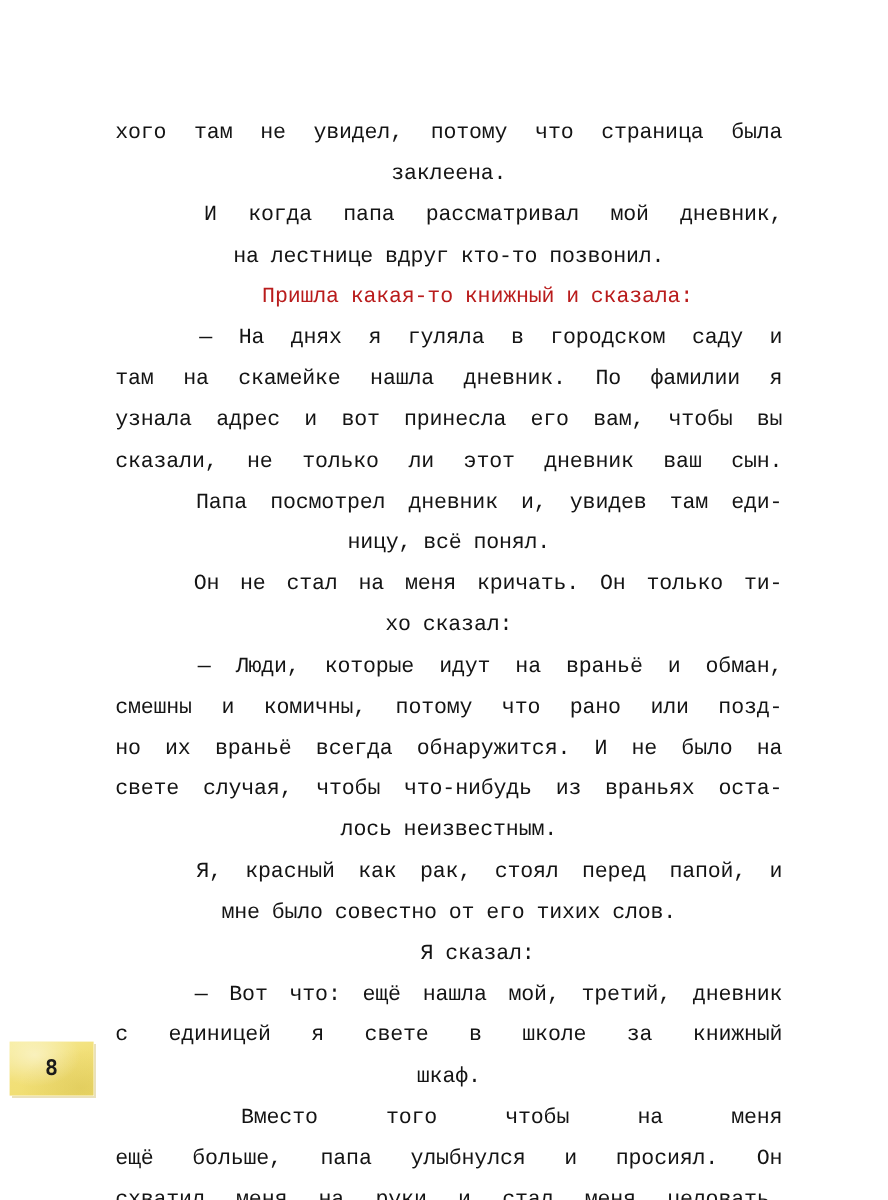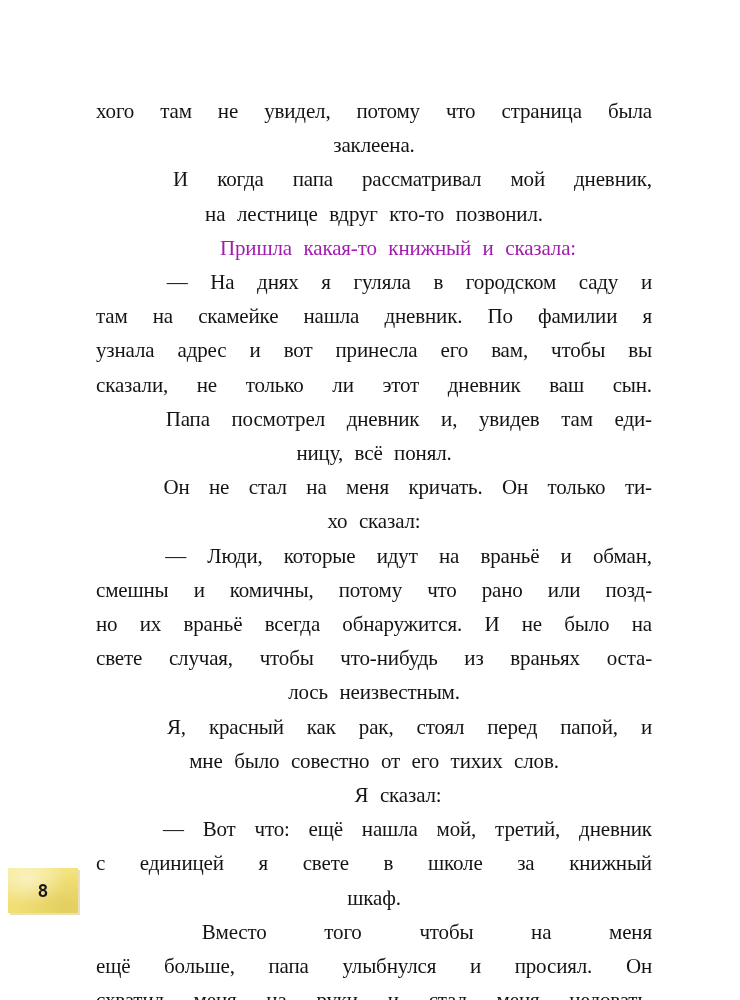--- a/index.html
+++ b/index.html
@@ -28,22 +28,22 @@
   #text-column {
     position: absolute;
     left: 96px;
     top: 94px;
     width: 556px;
   }
 
   .para {
     margin: 0;
     color: #141414;
-    font-family: Liberation Serif, serif;
-    font-size: 21px;
+    font-family: Liberation Mono, monospace;
+    font-size: 18px;
     line-height: 34.2px;
     letter-spacing: -0.15px;
     white-space: normal;
   }
 
   
   .line {
     display: flex;
     width: 100%;
     white-space: pre;
@@ -116,21 +116,21 @@
 
   <div id="text-column">
       <p class="para" style="color: rgb(20, 20, 20);">
         <span class="line justify"><span class="w">хого</span><span class="w">там</span><span class="w">не</span><span class="w">увидел,</span><span class="w">потому</span><span class="w">что</span><span class="w">страница</span><span class="w">была</span></span>
         <span class="line flush"><span class="w">заклеена.</span></span>
       </p>
       <p class="para" style="color: rgb(20, 20, 20);">
         <span class="line justify"><span class="indent"></span><span class="w">И</span><span class="w">когда</span><span class="w">папа</span><span class="w">рассматривал</span><span class="w">мой</span><span class="w">дневник,</span></span>
         <span class="line flush"><span class="w">на</span><span class="w">лестнице</span><span class="w">вдруг</span><span class="w">кто-то</span><span class="w">позвонил.</span></span>
       </p>
-      <p class="para" style="color: #a21caf;">
+      <p class="para" style="color: #b91c1c;">
         <span class="line flush"><span class="indent"></span><span class="w">Пришла</span><span class="w">какая-то</span><span class="w">книжный</span><span class="w">и</span><span class="w">сказала:</span></span>
       </p>
       <p class="para" style="color: rgb(20, 20, 20);">
         <span class="line justify"><span class="indent"></span><span class="w">—</span><span class="w">На</span><span class="w">днях</span><span class="w">я</span><span class="w">гуляла</span><span class="w">в</span><span class="w">городском</span><span class="w">саду</span><span class="w">и</span></span>
         <span class="line justify"><span class="w">там</span><span class="w">на</span><span class="w">скамейке</span><span class="w">нашла</span><span class="w">дневник.</span><span class="w">По</span><span class="w">фамилии</span><span class="w">я</span></span>
         <span class="line justify"><span class="w">узнала</span><span class="w">адрес</span><span class="w">и</span><span class="w">вот</span><span class="w">принесла</span><span class="w">его</span><span class="w">вам,</span><span class="w">чтобы</span><span class="w">вы</span></span>
         <span class="line justify"><span class="w">сказали,</span><span class="w">не</span><span class="w">только</span><span class="w">ли</span><span class="w">этот</span><span class="w">дневник</span><span class="w">ваш</span><span class="w">сын.</span></span>
       </p>
       <p class="para" style="color: rgb(20, 20, 20);">
         <span class="line justify"><span class="indent"></span><span class="w">Папа</span><span class="w">посмотрел</span><span class="w">дневник</span><span class="w">и,</span><span class="w">увидев</span><span class="w">там</span><span class="w">еди-</span></span>

